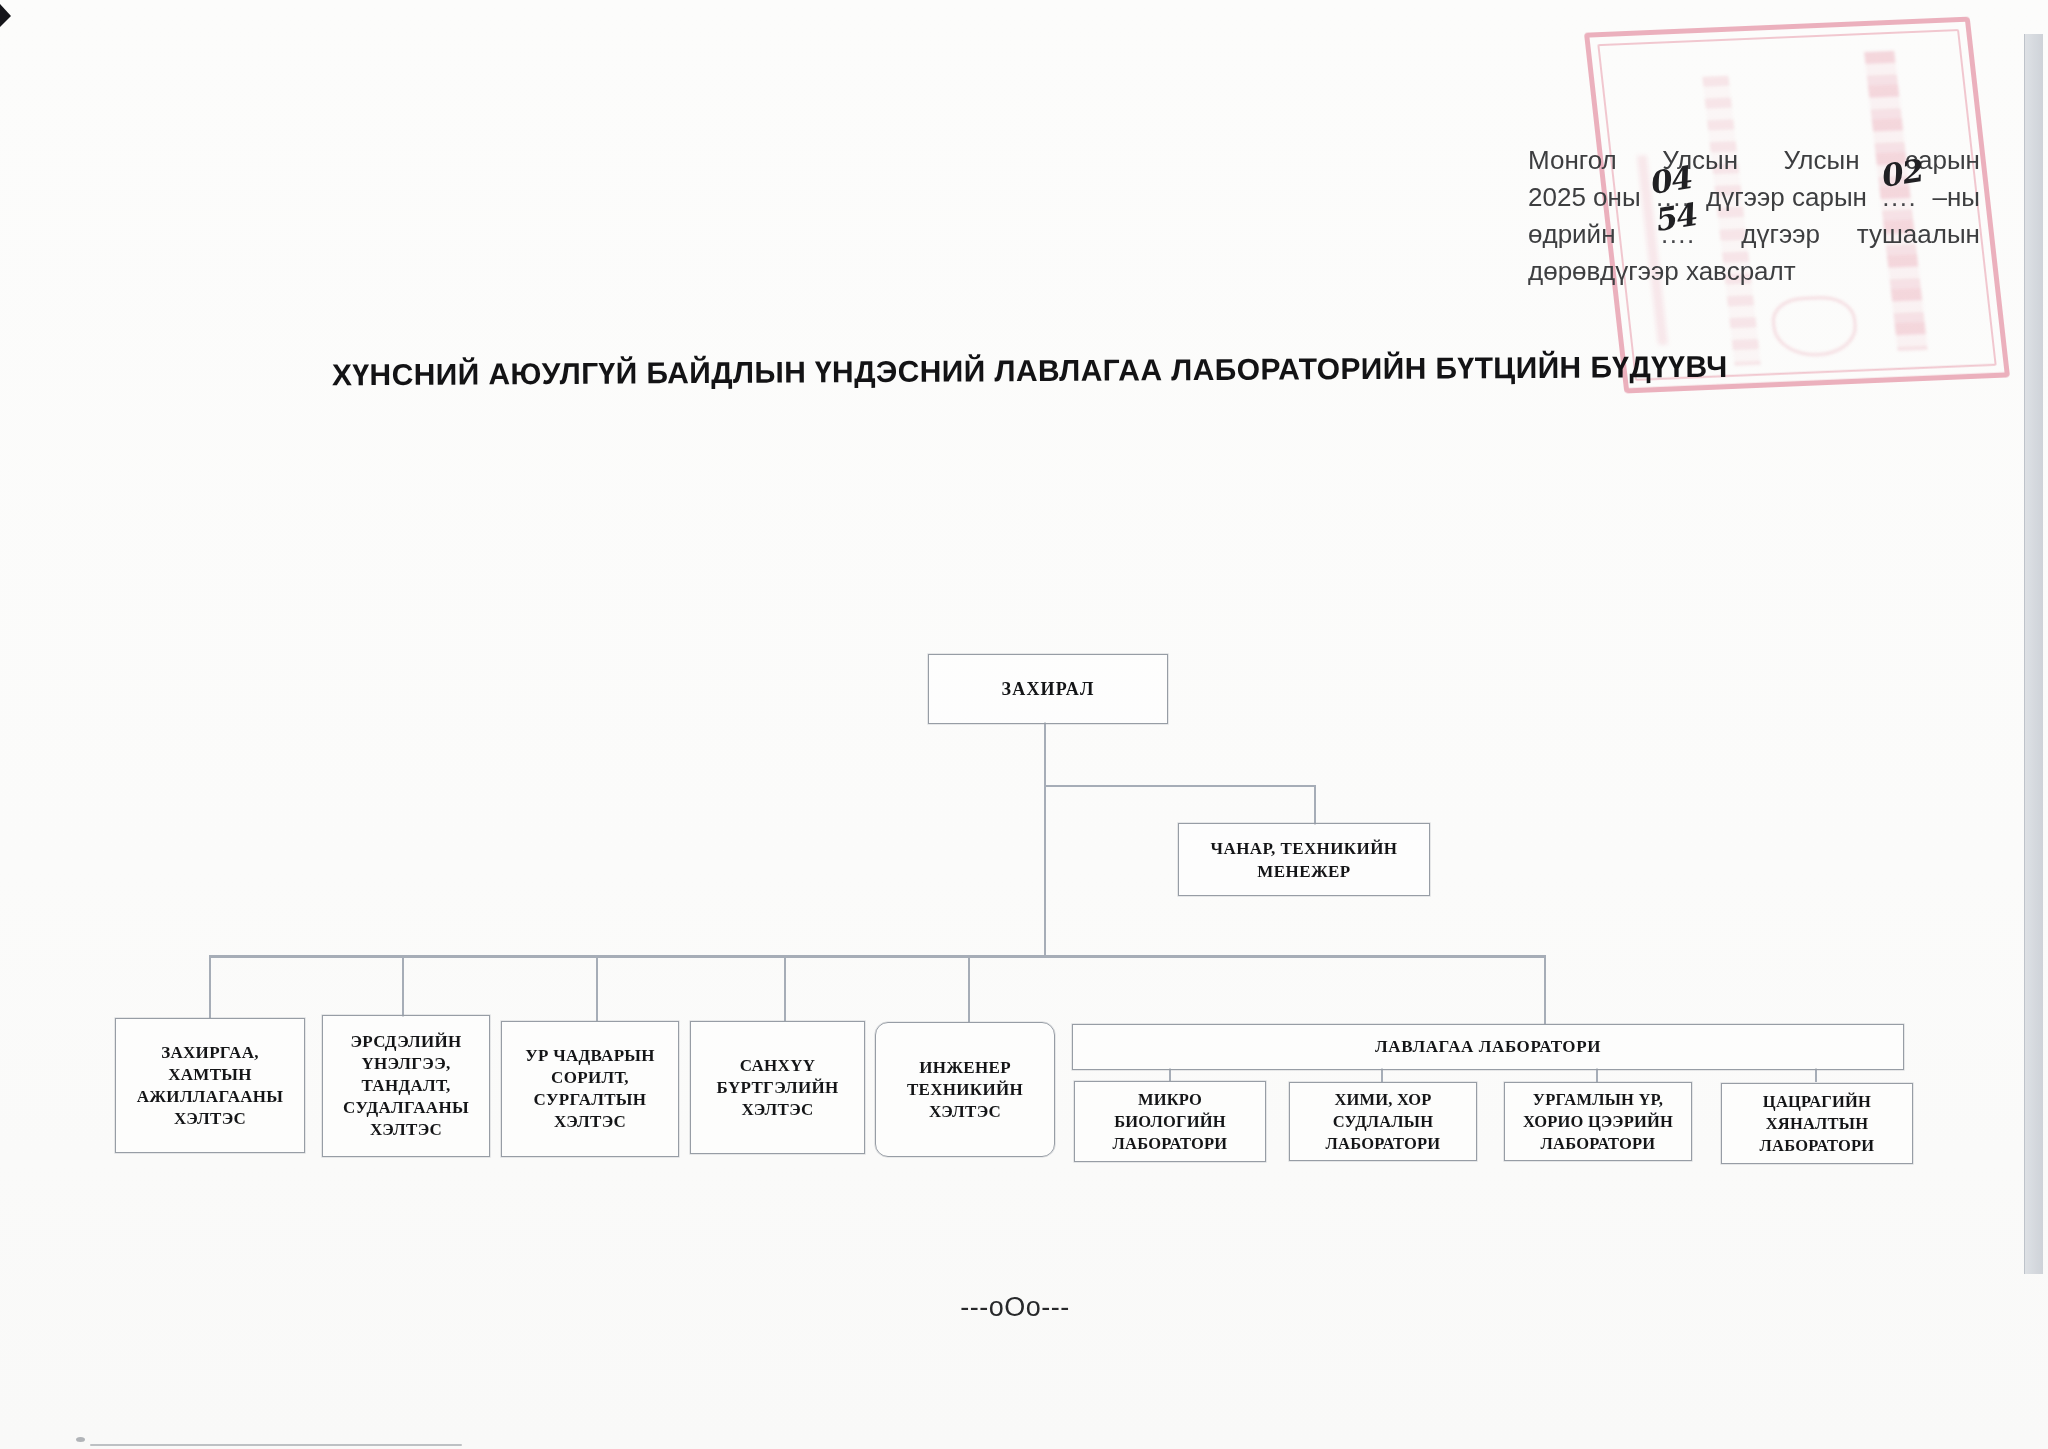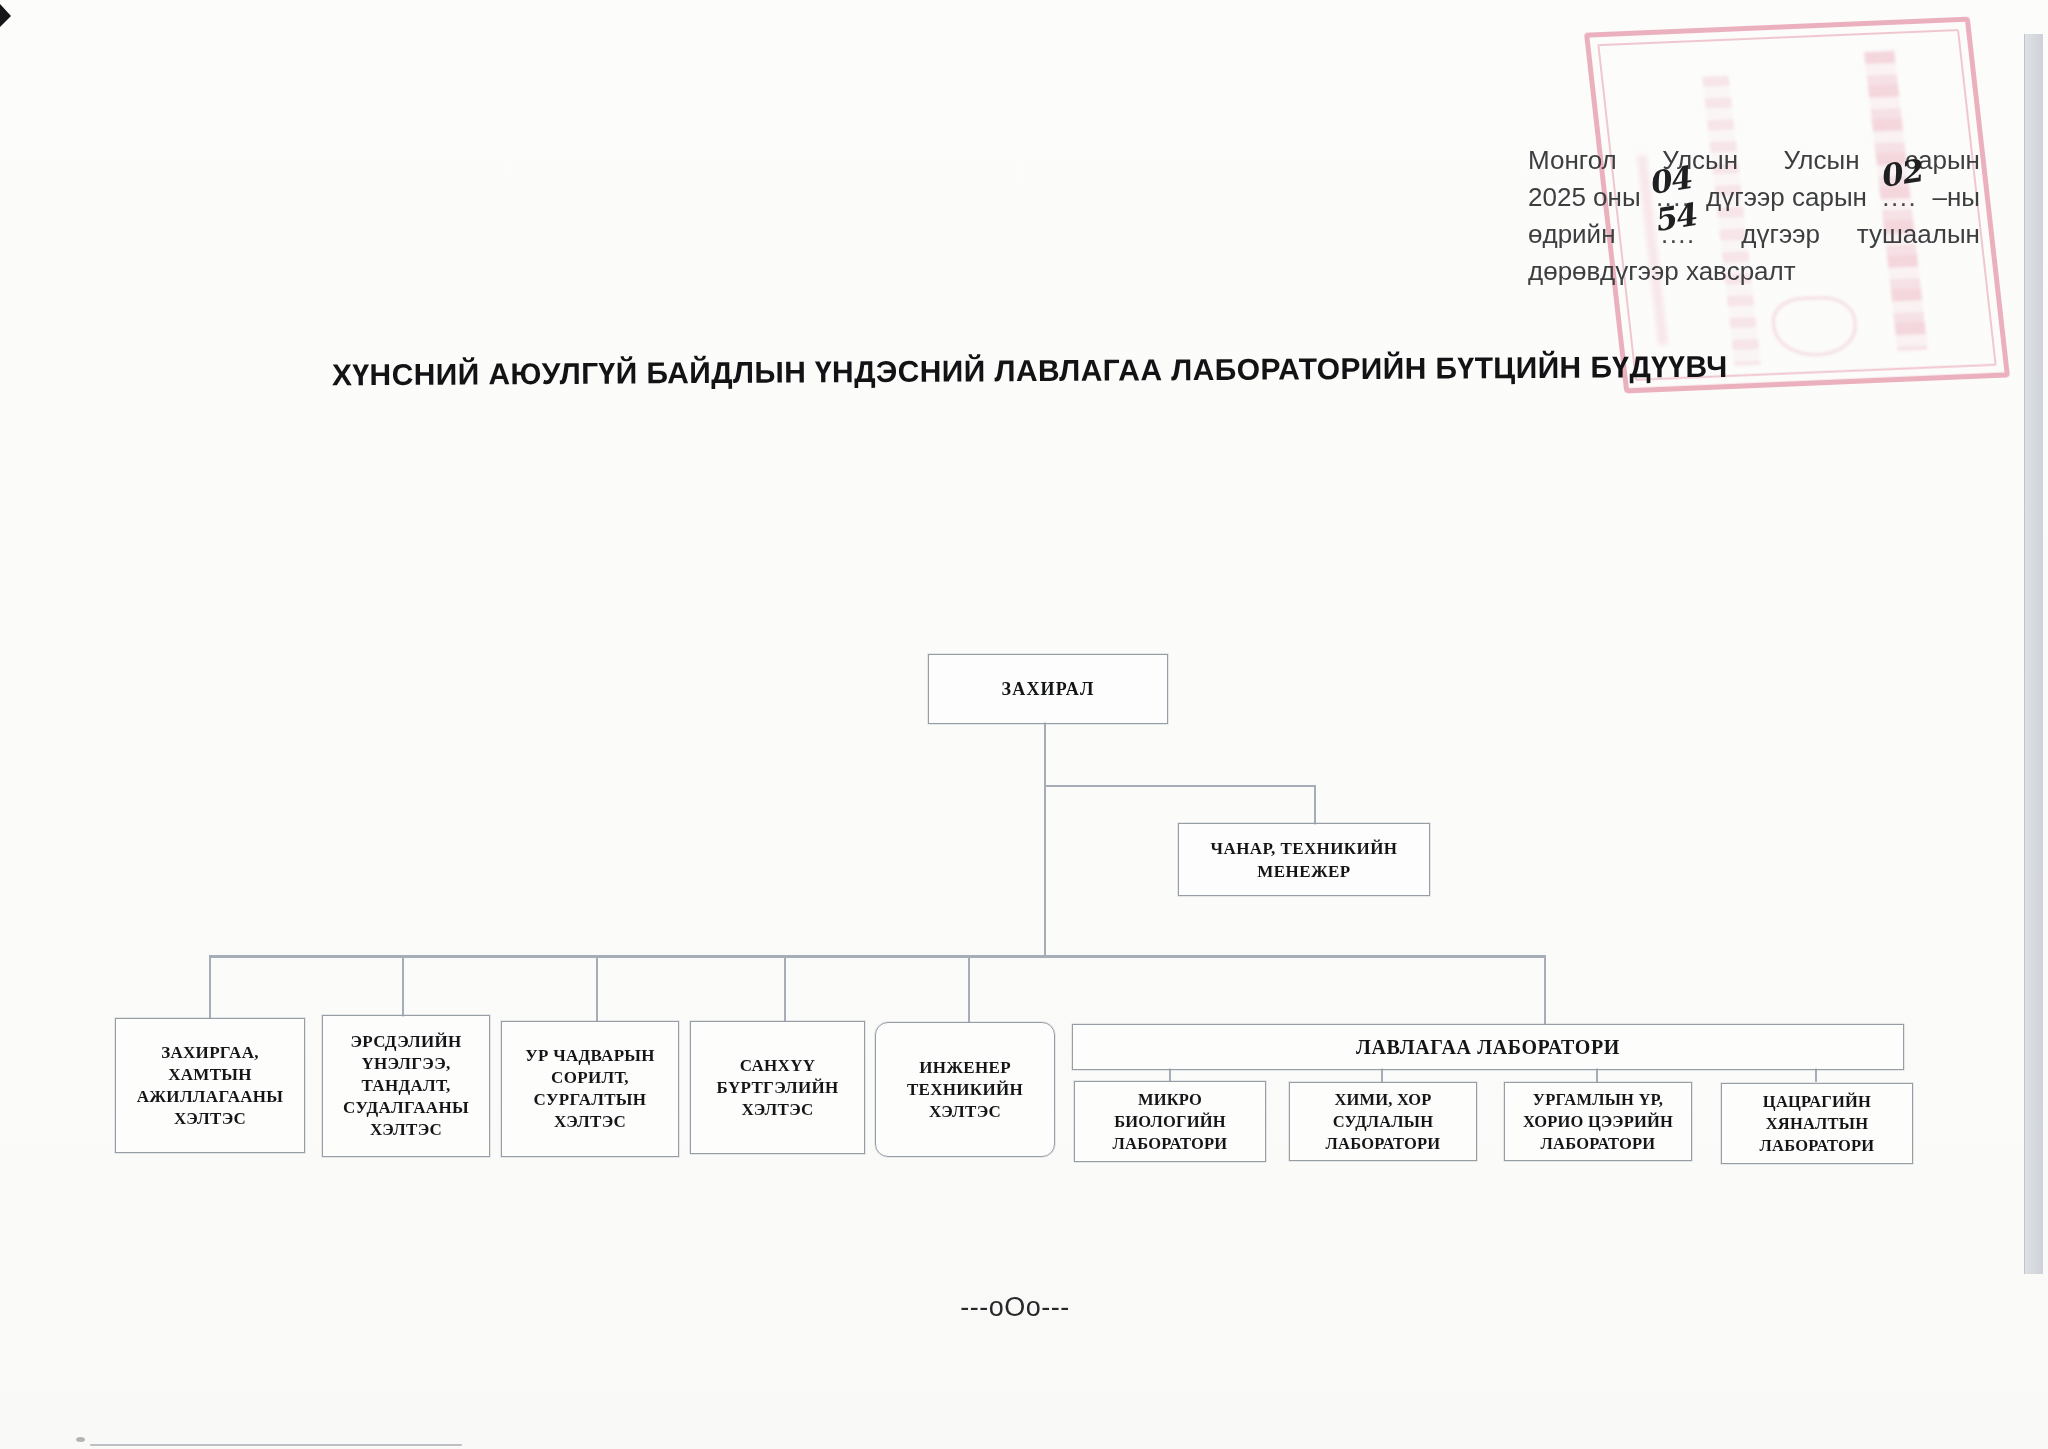--- a/index.html
+++ b/index.html
@@ -59,21 +59,21 @@
 
   
   .conn { position:absolute; background:#a6adb7; }
   .obox { position:absolute; background:rgba(255,255,255,.55);
     border:1px solid #979da5; box-shadow:0 0 0 .6px rgba(150,156,164,.35);
     display:flex; align-items:center; justify-content:center; text-align:center; }
   .lbl { white-space:pre-line; font-weight:bold; color:#141517; }
   .director .lbl { font-size:18px; letter-spacing:1.2px; }
   .manager .lbl { font-size:17px; line-height:23px; letter-spacing:.4px; }
   .dept .lbl { font-size:17px; line-height:22px; letter-spacing:.3px; }
-  .labgroup .lbl { font-size:20px; letter-spacing:.6px;text-align:right; }
+  .labgroup .lbl { font-size:17px; letter-spacing:.6px;text-align:right; }
   .lab .lbl { font-size:16.5px; line-height:22px; letter-spacing:.2px; }
 
   
   .footer-mark { position:absolute; left:930px; top:1292px; width:170px; text-align:center;
     font-family:"Liberation Sans", sans-serif; font-size:27px; letter-spacing:.5px; color:#27282a; }
 </style>
 </head>
 <body>
 
 <div id="canvas">

